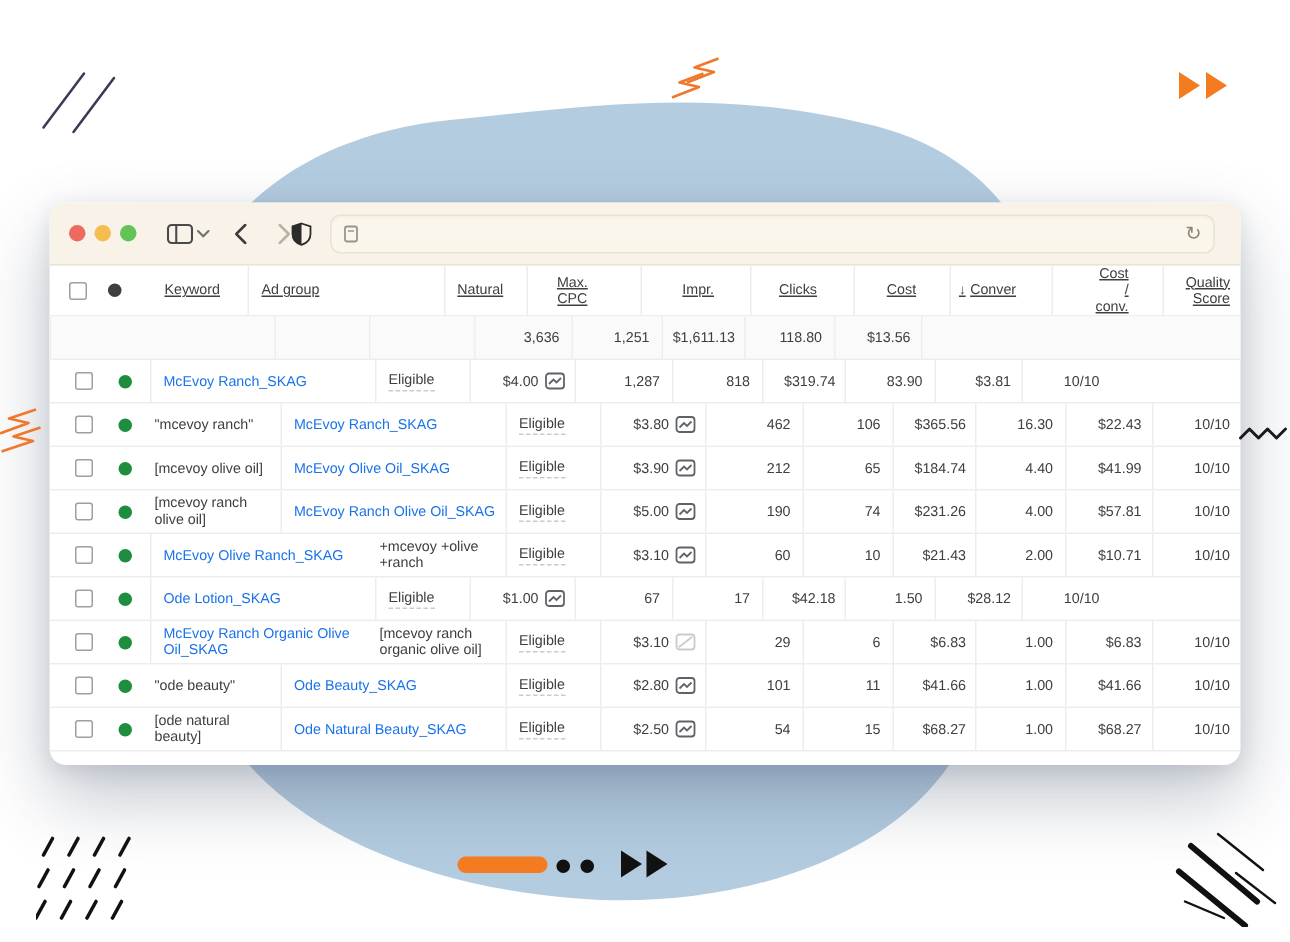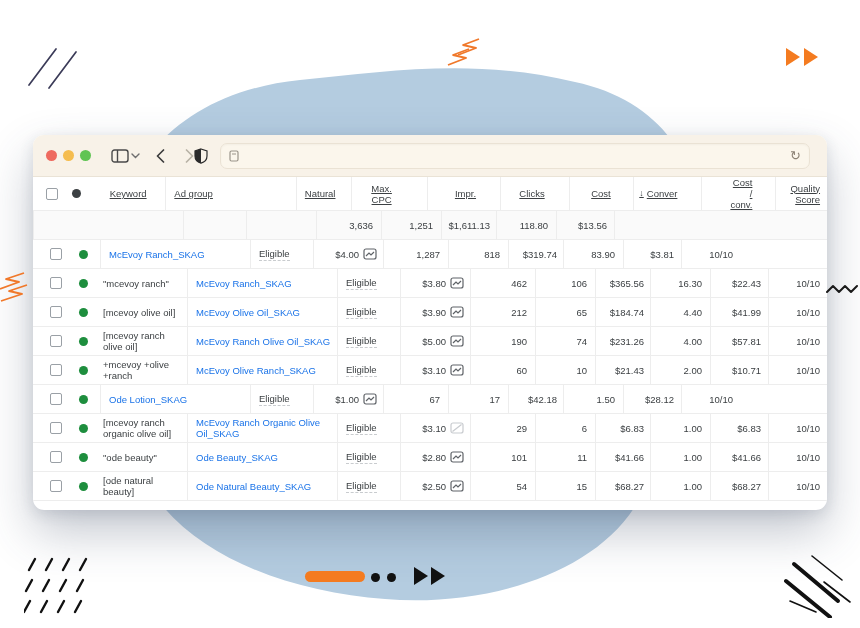--- a/index.html
+++ b/index.html
@@ -351,24 +351,24 @@
       <div class="cell c-qs sep">10/10</div>
     </div>
 
     <div class="trow">
       <div class="cell c-cb">
               <span class="checkbox"></span>
             </div>
       <div class="cell c-dot">
               <span class="dot dot-green"></span>
             </div>
+      <div class="cell c-ad sep">
+              <span class="adlink">McEvoy Olive Ranch_SKAG</span>
+            </div>
       <div class="cell c-kw">+mcevoy +olive +ranch</div>
-      <div class="cell c-ad sep">
-              <span class="adlink">McEvoy Olive Ranch_SKAG</span>
-            </div>
       <div class="cell c-st sep">
               <span class="status-txt">Eligible</span>
             </div>
       <div class="cell c-cpc sep">
         <span>$3.10</span>
         <svg class="chart" width="14" height="12" viewBox="0 0 14 12">
           <rect x="1" y="1" width="12" height="10" rx="2" fill="none" stroke="#5f6368" stroke-width="1.2"></rect>
           <polyline class="zig" points="3,8 6,5 8,7 11,4" fill="none" stroke="#5f6368" stroke-width="1.2"></polyline>
           <line class="slash" x1="2.5" y1="9.5" x2="11.5" y2="2.5" stroke="#c8cbcf" stroke-width="1.2"></line>
         </svg>
@@ -410,24 +410,24 @@
       <div class="cell c-qs sep">10/10</div>
     </div>
 
     <div class="trow">
       <div class="cell c-cb">
               <span class="checkbox"></span>
             </div>
       <div class="cell c-dot">
               <span class="dot dot-green"></span>
             </div>
+      <div class="cell c-ad sep">
+              <span class="adlink">McEvoy Ranch Organic Olive Oil_SKAG</span>
+            </div>
       <div class="cell c-kw">[mcevoy ranch organic olive oil]</div>
-      <div class="cell c-ad sep">
-              <span class="adlink">McEvoy Ranch Organic Olive Oil_SKAG</span>
-            </div>
       <div class="cell c-st sep">
               <span class="status-txt">Eligible</span>
             </div>
       <div class="cell c-cpc sep">
         <span>$3.10</span>
         <svg class="chart disabled" width="14" height="12" viewBox="0 0 14 12">
           <rect x="1" y="1" width="12" height="10" rx="2" fill="none" stroke="#5f6368" stroke-width="1.2"></rect>
           <polyline class="zig" points="3,8 6,5 8,7 11,4" fill="none" stroke="#5f6368" stroke-width="1.2"></polyline>
           <line class="slash" x1="2.5" y1="9.5" x2="11.5" y2="2.5" stroke="#c8cbcf" stroke-width="1.2"></line>
         </svg>

